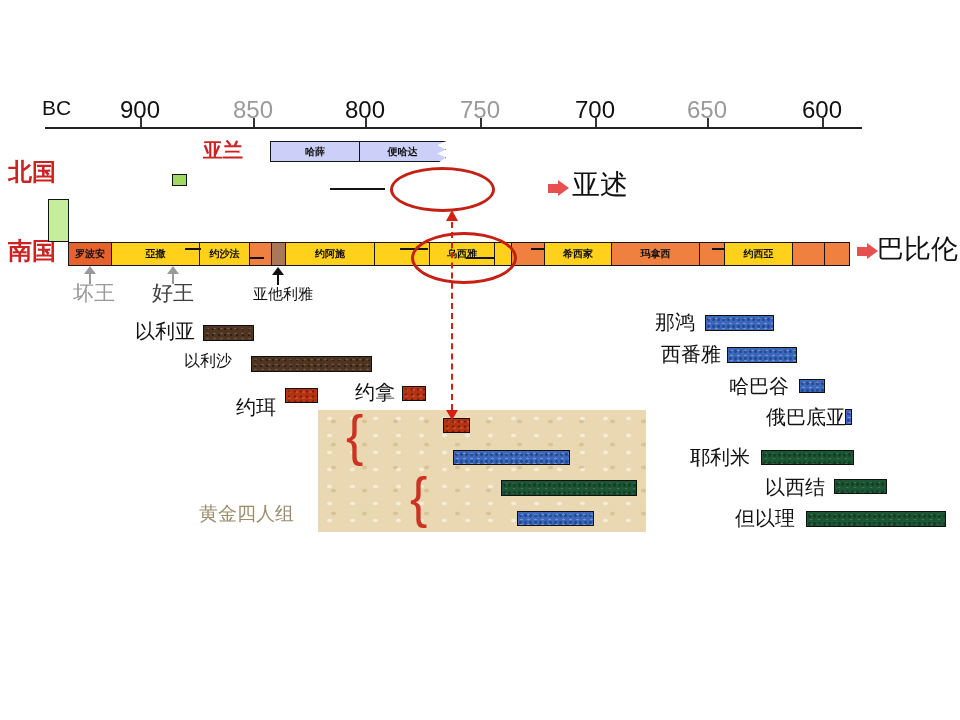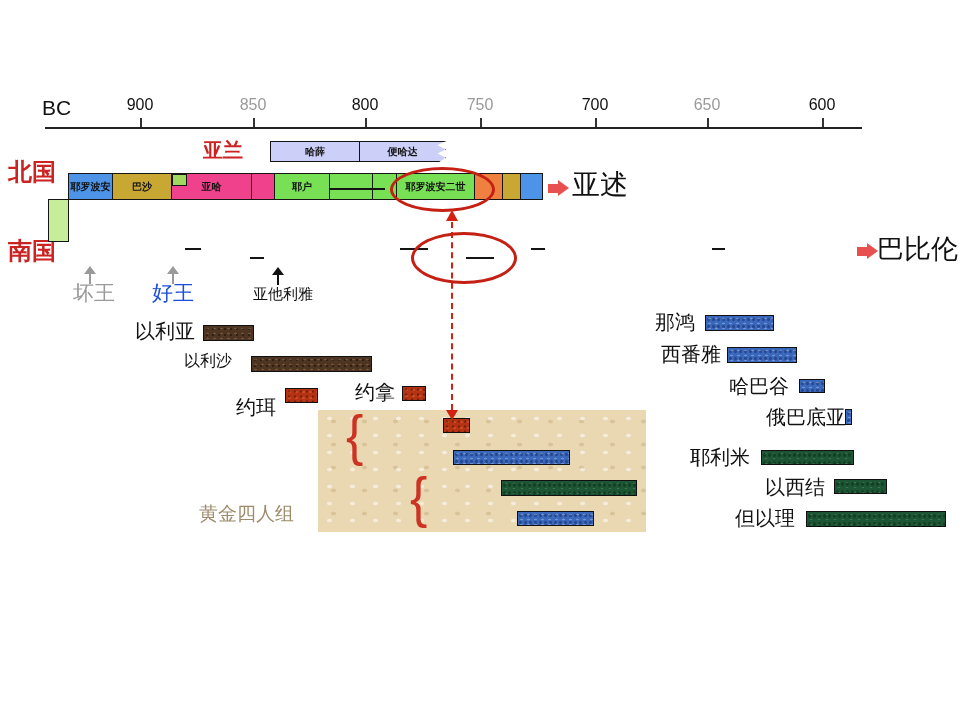--- a/index.html
+++ b/index.html
@@ -1,19 +1,19 @@
 <!DOCTYPE html>
 <html><head>
 <meta charset="utf-8">
 <style>
   html,body{margin:0;padding:0;background:#fff;}
   .stage{position:relative;width:960px;height:720px;background:#ffffff;overflow:hidden;
          font-family:"Liberation Sans","DejaVu Sans",sans-serif;color:#111;}
   .lbl{position:absolute;white-space:nowrap;line-height:1.1;}
-  .axis-num{position:absolute;width:64px;text-align:center;font-size:16px;color:#111;}
+  .axis-num{position:absolute;width:64px;text-align:center;font-size:24px;color:#111;}
   .axis-num.muted{color:#9a9a9a;}
   .tickmark{position:absolute;width:2px;height:9px;background:#333;}
   .axis-line{position:absolute;height:2px;background:#222;}
   .bar{position:absolute;display:flex;z-index:2;}
   .seg{height:100%;box-sizing:border-box;border:1.4px solid #151515;border-left-width:0;
        display:flex;align-items:center;justify-content:center;
        font-size:10px;font-weight:bold;color:#111;overflow:hidden;white-space:nowrap;}
   .seg:first-child{border-left-width:1.4px;}
   .c-blue{background:#4d94e8;} .c-olive{background:#c8a832;} .c-pink{background:#f0418c;}
   .c-green{background:#77e055;} .c-orange{background:#ef8040;} .c-yellow{background:#ffd11a;}
@@ -65,41 +65,46 @@
   <div class="bar" style="left:270px;top:141px;width:176px;height:21px;">
     <div class="seg c-lav" style="width:90px;">哈薛</div>
     <div class="seg c-lav jag" style="width:86px;">便哈达</div>
   </div>
 
   <div class="lbl red-label" style="left:8px;top:159px;font-size:24px;">北国</div>
   <div class="lbl red-label" style="left:8px;top:238px;font-size:24px;">南国</div>
 
   <div class="notch" style="left:48px;top:199px;width:21px;height:43px;background:#c6ee9a;"></div>
 
-  <div class="bar" style="left:68px;top:173px;width:475px;height:27px;">
-    <div class="seg c-blue" style="width:45px;">耶罗波安</div>
-    <div class="seg c-olive" style="width:59px;">巴沙</div>
-    <div class="seg c-pink" style="width:80px;">亚哈</div>
-    <div class="seg c-pink" style="width:23px;"></div>
-    <div class="seg c-green" style="width:55px;">耶户</div>
-    <div class="seg c-green" style="width:43px;"></div>
-    <div class="seg c-green" style="width:24px;"></div>
-    <div class="seg c-green" style="width:78px;">耶罗波安二世</div>
-    <div class="seg c-orange" style="width:28px;"></div>
-    <div class="seg c-olive" style="width:18px;"></div>
-    <div class="seg c-blue" style="width:22px;"></div>
-  </div>
   <div class="notch" style="left:172px;top:174px;width:15px;height:12px;background:#a0d860;"></div>
   <div class="coreg" style="left:330px;top:188px;width:55px;"></div>
   <div class="ellipse" style="left:390px;top:167px;width:99px;height:39px;"></div>
 
   <div class="blockarrow-rect" style="left:548px;top:184px;width:10px;height:9px;background:#e85050;"></div>
   <div class="blockarrow-tri" style="left:558px;top:180px;border-left:11px solid #e85050;"></div>
   <div class="lbl" style="left:572px;top:170px;font-size:28px;">亚述</div>
 
+  <div class="bar" style="left:68px;top:242px;width:782px;height:24px;">
+    <div class="seg c-rred" style="width:44px;">罗波安</div>
+    <div class="seg c-yellow" style="width:88px;">亞撒</div>
+    <div class="seg c-yellow" style="width:50px;">约沙法</div>
+    <div class="seg c-orange" style="width:22px;"></div>
+    <div class="seg c-brown" style="width:14px;"></div>
+    <div class="seg c-yellow" style="width:89px;">约阿施</div>
+    <div class="seg c-yellow" style="width:55px;"></div>
+    <div class="seg c-yellow" style="width:65px;">乌西雅</div>
+    <div class="seg c-yellow" style="width:17px;"></div>
+    <div class="seg c-orange" style="width:33px;"></div>
+    <div class="seg c-yellow" style="width:67px;">希西家</div>
+    <div class="seg c-orange" style="width:88px;">玛拿西</div>
+    <div class="seg c-orange" style="width:25px;"></div>
+    <div class="seg c-yellow" style="width:68px;">约西亞</div>
+    <div class="seg c-orange" style="width:32px;"></div>
+    <div class="seg c-orange" style="width:25px;"></div>
+  </div>
   <div class="coreg" style="left:185px;top:248px;width:16px;"></div>
   <div class="coreg" style="left:250px;top:257px;width:14px;"></div>
   <div class="coreg" style="left:400px;top:248px;width:28px;"></div>
   <div class="coreg" style="left:466px;top:257px;width:28px;"></div>
   <div class="coreg" style="left:531px;top:248px;width:14px;"></div>
   <div class="coreg" style="left:712px;top:248px;width:13px;"></div>
   <div class="ellipse" style="left:411px;top:232px;width:100px;height:46px;"></div>
 
   <div class="blockarrow-rect" style="left:857px;top:247px;width:10px;height:9px;background:#e85050;"></div>
   <div class="blockarrow-tri" style="left:867px;top:243px;border-left:11px solid #e85050;"></div>
@@ -107,21 +112,21 @@
 
   <div class="tri-up" style="left:446px;top:210px;border-bottom:11px solid #d42010;"></div>
   <div class="dash-line" style="left:451px;top:222px;height:188px;"></div>
   <div class="tri-down" style="left:446px;top:410px;border-top:10px solid #d42010;"></div>
 
   <div class="tri-up" style="left:84px;top:266px;border-bottom:8px solid #9a9a9a;"></div>
   <div class="ptr-stem" style="left:89px;top:273px;height:11px;background:#9a9a9a;"></div>
   <div class="lbl" style="left:73px;top:281px;font-size:21px;color:#9a9a9a;">坏王</div>
   <div class="tri-up" style="left:167px;top:266px;border-bottom:8px solid #9a9a9a;"></div>
   <div class="ptr-stem" style="left:172px;top:273px;height:11px;background:#9a9a9a;"></div>
-  <div class="lbl" style="left:152px;top:281px;font-size:21px;color:#1d4ed8;">好王</div>
+  <div class="lbl" style="left:152px;top:281px;font-size:21px;color:#404040;">好王</div>
   <div class="tri-up" style="left:272px;top:267px;border-bottom:8px solid #111;"></div>
   <div class="ptr-stem" style="left:277px;top:274px;height:11px;background:#111;"></div>
   <div class="lbl" style="left:253px;top:286px;font-size:15px;">亚他利雅</div>
 
   <div class="lbl" style="left:135px;top:320px;font-size:20px;">以利亚</div>
   <div class="prophet-bar tex-dkbrown" style="left:203px;top:325px;width:51px;height:16px;"></div>
   <div class="lbl" style="left:184px;top:352px;font-size:16px;">以利沙</div>
   <div class="prophet-bar tex-dkbrown" style="left:251px;top:356px;width:121px;height:16px;"></div>
   <div class="lbl" style="left:236px;top:396px;font-size:20px;">约珥</div>
   <div class="prophet-bar tex-redbrown" style="left:285px;top:388px;width:33px;height:15px;"></div>

